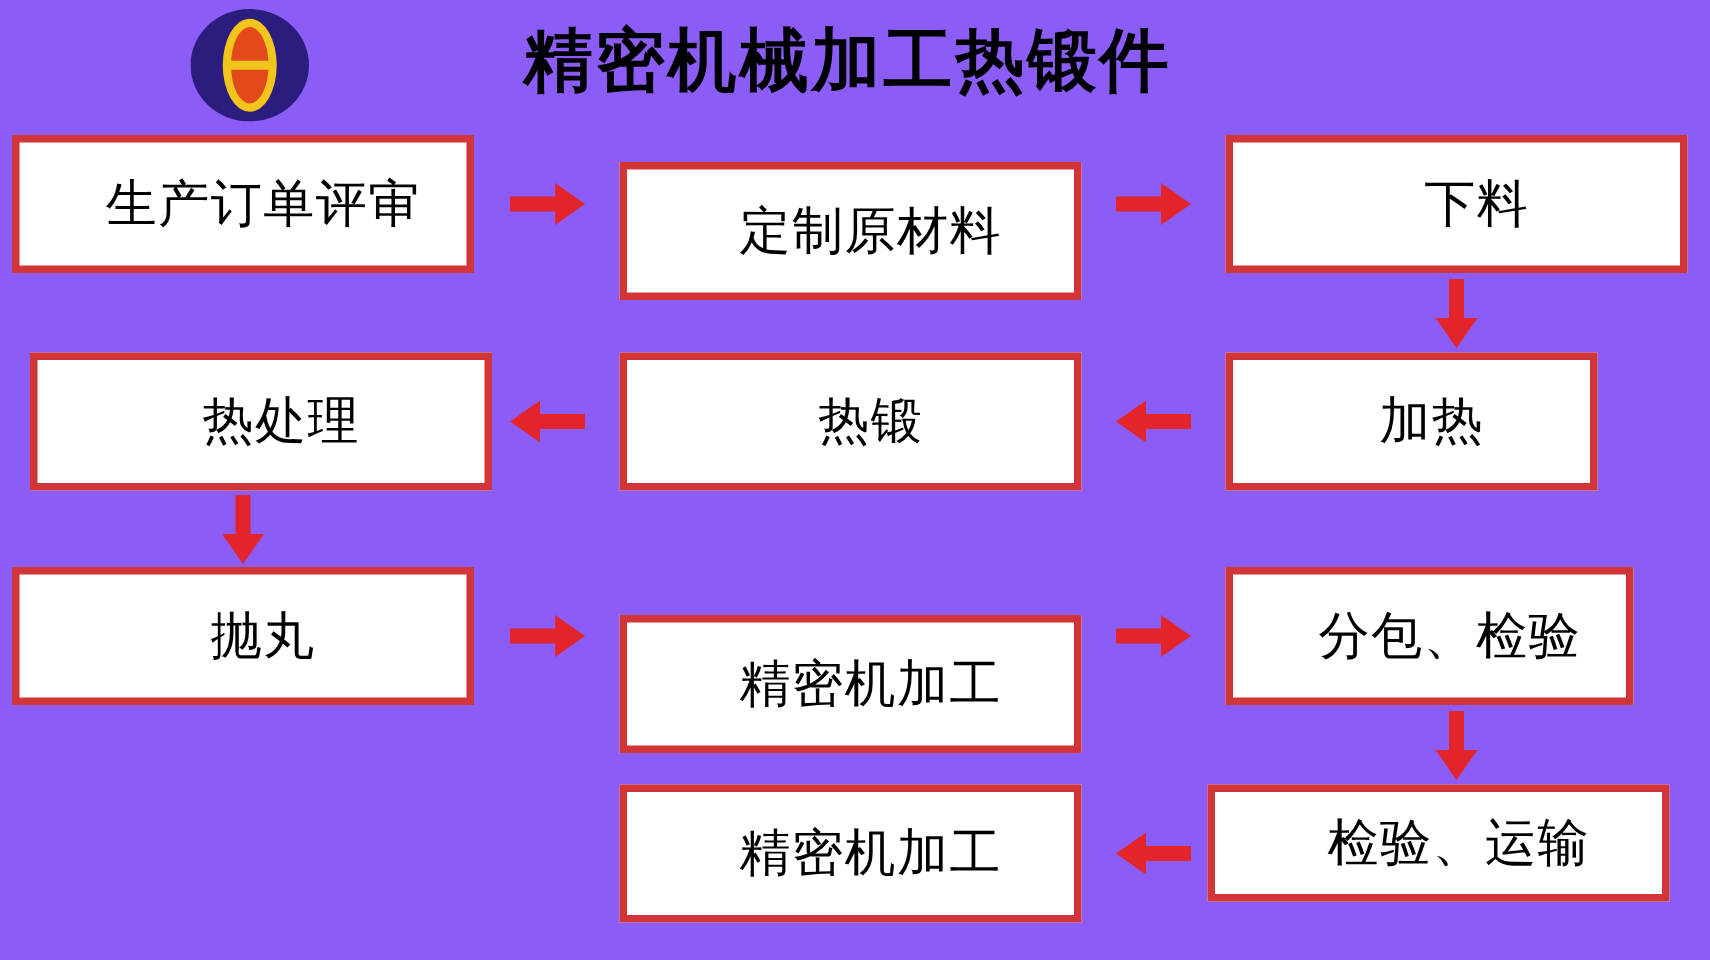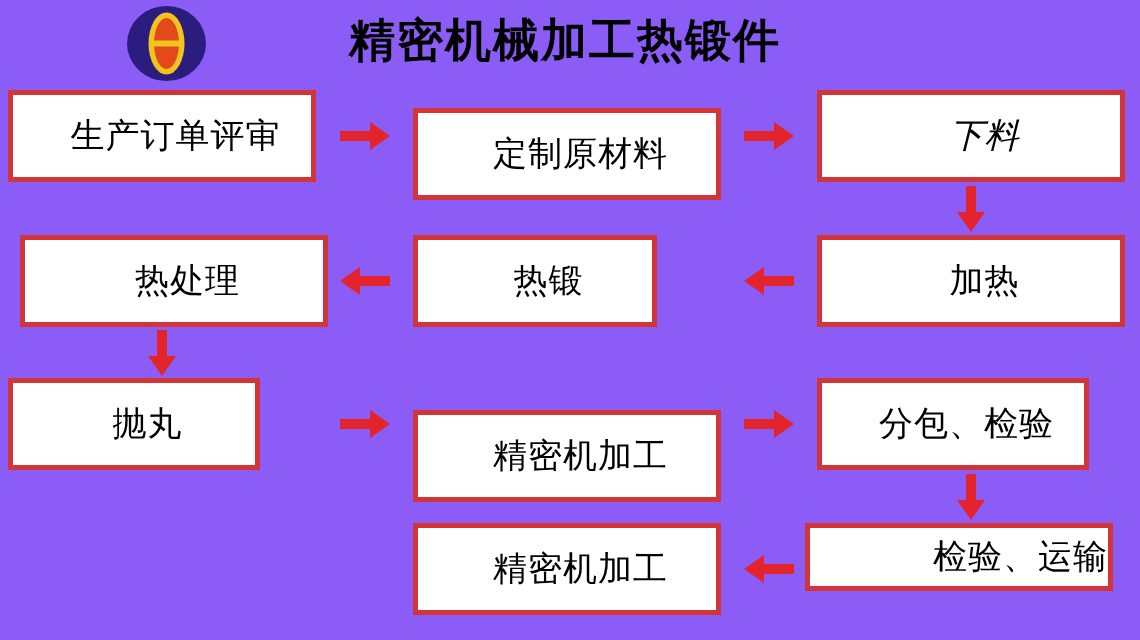--- a/index.html
+++ b/index.html
@@ -64,44 +64,44 @@
     </svg>
   <div class="diagram-title">精密机械加工热锻件</div>
   <div id="nodes-layer">
       <div class="flow-node" style="left: 8px; top: 90px; width: 308px; height: 92px; border: 5px solid rgb(210, 53, 55);">
         <span class="node-label" style="color: rgb(0, 0, 0);">生产订单评审</span>
       </div>
       <div class="flow-node" style="left: 413px; top: 90px; width: 308px; height: 92px; border: 5px solid rgb(210, 53, 55); margin-top: 18px;">
         <span class="node-label" style="color: rgb(0, 0, 0);">定制原材料</span>
       </div>
       <div class="flow-node" style="left: 817px; top: 90px; width: 308px; height: 92px; border: 5px solid rgb(210, 53, 55);">
-        <span class="node-label" style="color: rgb(0, 0, 0); font-style: italic;">下料</span>
+        <span class="node-label" style="color: rgb(0, 0, 0);">下料</span>
       </div>
       <div class="flow-node" style="left: 20px; top: 235px; width: 308px; height: 92px; border: 5px solid rgb(210, 53, 55);">
         <span class="node-label" style="color: rgb(0, 0, 0);">热处理</span>
       </div>
-      <div class="flow-node" style="left: 413px; top: 235px; width: 244px; height: 92px; border: 5px solid rgb(210, 53, 55);">
+      <div class="flow-node" style="left: 413px; top: 235px; width: 308px; height: 92px; border: 5px solid rgb(210, 53, 55);">
         <span class="node-label" style="color: rgb(0, 0, 0);">热锻</span>
       </div>
-      <div class="flow-node" style="left: 817px; top: 235px; width: 308px; height: 92px; border: 5px solid rgb(210, 53, 55); justify-content: center;">
+      <div class="flow-node" style="left: 817px; top: 235px; width: 248px; height: 92px; border: 5px solid rgb(210, 53, 55); justify-content: center;">
         <span class="node-label" style="color: rgb(0, 0, 0);">加热</span>
       </div>
-      <div class="flow-node" style="left: 8px; top: 378px; width: 252px; height: 92px; border: 5px solid rgb(210, 53, 55);">
+      <div class="flow-node" style="left: 8px; top: 378px; width: 308px; height: 92px; border: 5px solid rgb(210, 53, 55);">
         <span class="node-label" style="color: rgb(0, 0, 0);">抛丸</span>
       </div>
       <div class="flow-node" style="left: 413px; top: 378px; width: 308px; height: 92px; border: 5px solid rgb(210, 53, 55); margin-top: 32px;">
         <span class="node-label" style="color: rgb(0, 0, 0);">精密机加工</span>
       </div>
       <div class="flow-node" style="left: 817px; top: 378px; width: 272px; height: 92px; border: 5px solid rgb(210, 53, 55);">
         <span class="node-label" style="color: rgb(0, 0, 0);">分包、检验</span>
       </div>
       <div class="flow-node" style="left: 413px; top: 523px; width: 308px; height: 92px; border: 5px solid rgb(210, 53, 55);">
         <span class="node-label" style="color: rgb(0, 0, 0);">精密机加工</span>
       </div>
-      <div class="flow-node" style="left: 805px; top: 523px; width: 308px; height: 68px; border: 5px solid rgb(210, 53, 55); justify-content: flex-end;">
+      <div class="flow-node" style="left: 805px; top: 523px; width: 308px; height: 78px; border: 5px solid rgb(210, 53, 55);">
         <span class="node-label" style="color: rgb(0, 0, 0);">检验、运输</span>
       </div>
     </div>
   <div id="arrows-layer">
       <svg class="flow-arrow" width="50" height="28" viewBox="0 0 50 28" style="left: 339.5px; top: 122px;">
         <polygon points="0,9 30,9 30,0 50,14 30,28 30,19 0,19" fill="#e3242b"></polygon>
       </svg>
       <svg class="flow-arrow" width="50" height="28" viewBox="0 0 50 28" style="left: 744px; top: 122px;">
         <polygon points="0,9 30,9 30,0 50,14 30,28 30,19 0,19" fill="#e3242b"></polygon>
       </svg>

